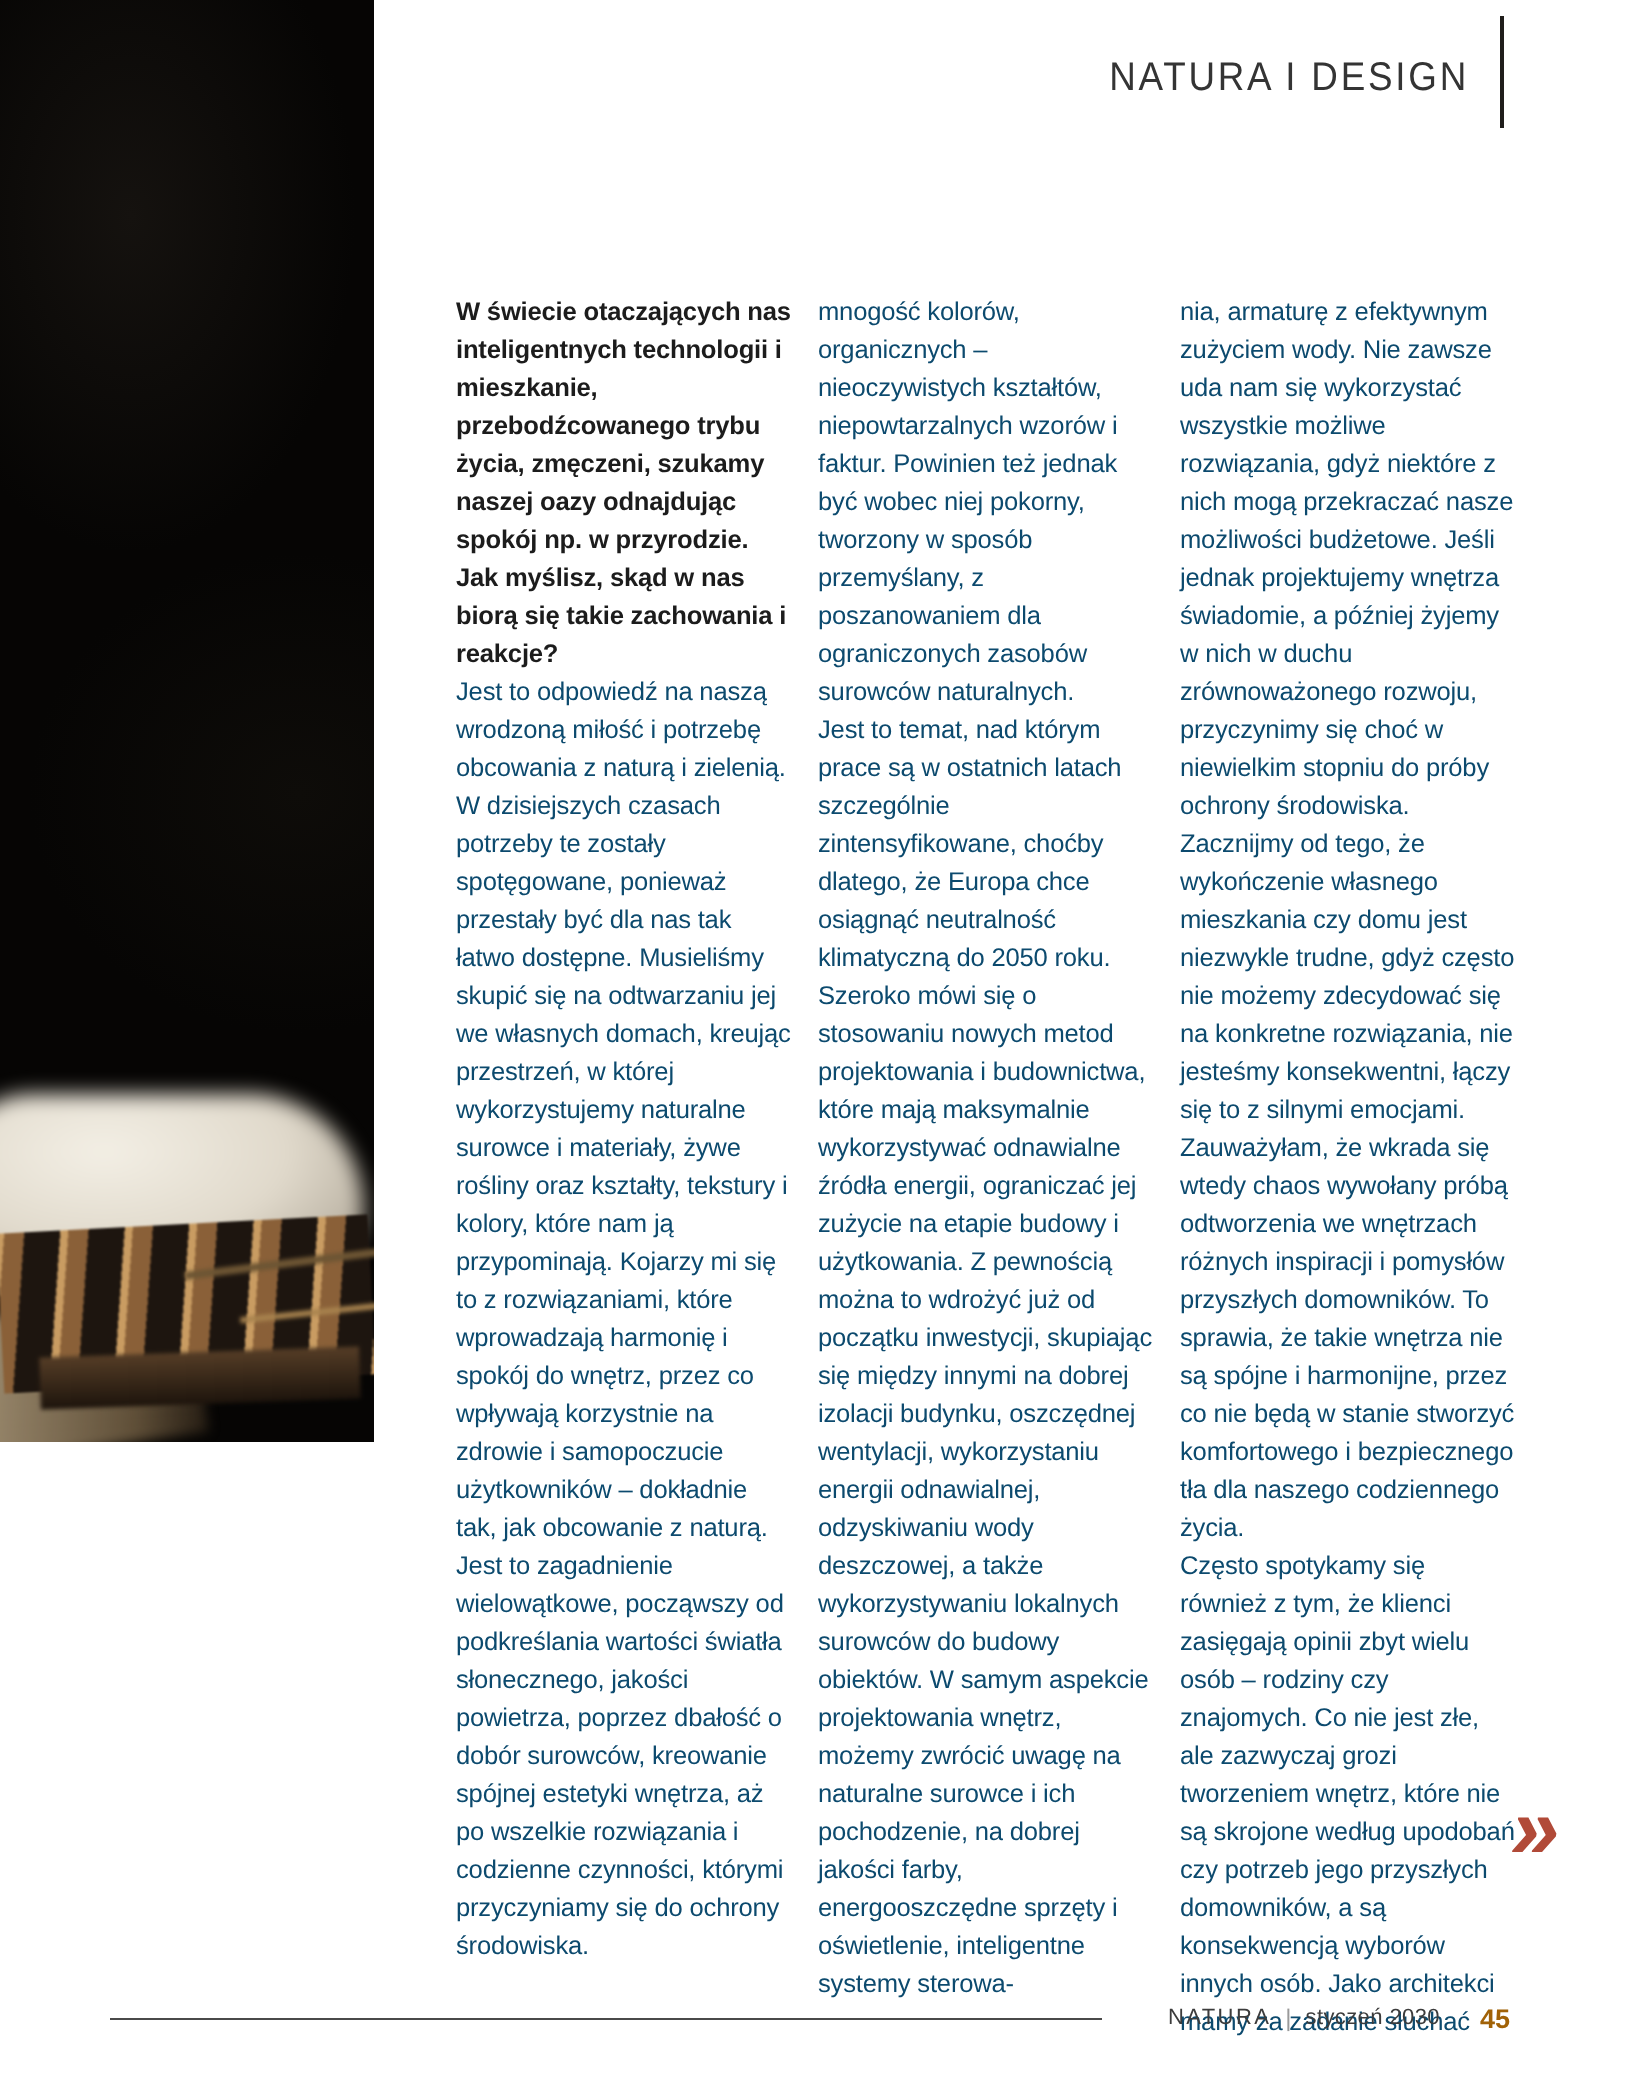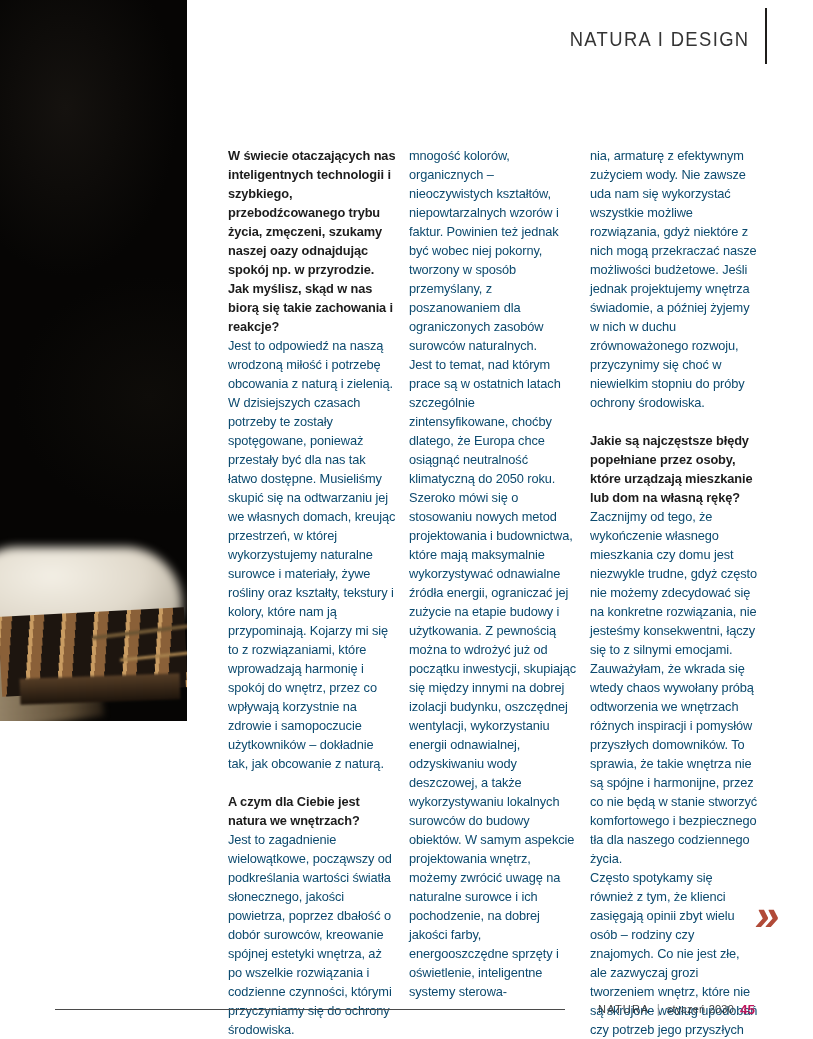--- a/index.html
+++ b/index.html
@@ -33,21 +33,21 @@
     background:linear-gradient(#553d26,#1d140c);transform:rotate(-2deg);filter:blur(1px);
   }
   .surface{
     position:absolute;left:-12px;top:652px;width:112px;height:72px;
     background:linear-gradient(100deg,#bca887 0%,#6f5c41 70%,#2a2015 100%);
     filter:blur(3px);opacity:.85;transform:rotate(-8deg);
   }
   .stick{position:absolute;left:92px;top:630px;width:98px;height:4px;background:#6d5533;transform:rotate(-7deg);filter:blur(1px);}
   .stick2{position:absolute;left:120px;top:655px;width:70px;height:3px;background:#a8834e;transform:rotate(-6deg);filter:blur(1px);}
   
-  .header{position:absolute;top:8px;left:0;right:46px;height:56px;}
+  .header{position:absolute;top:8px;left:0;right:61px;height:56px;}
   .header-title{
     position:absolute;right:18px;top:20px;margin:0;
     font-size:20px;font-weight:400;letter-spacing:1.5px;color:#343434;
     transform:scaleX(.92);transform-origin:right center;white-space:nowrap;
   }
   .header-rule{position:absolute;right:0;top:0;width:2px;height:56px;background:#1f1d1b;}
   
   .columns{
     position:absolute;left:228px;top:146px;width:531px;
     display:flex;gap:13px;
@@ -67,54 +67,52 @@
   }
   
   .footer{
     position:absolute;left:55px;right:58px;top:1000px;height:18px;
     display:flex;align-items:center;font-size:11px;color:#3c3c3c;
   }
   .footer-rule{flex:1;height:1px;background:#4a4a4a;margin-right:33px;}
   .footer .mag{letter-spacing:1.2px;}
   .footer .sep{color:#9a9a9a;margin:0 7px;font-size:12px;}
   .footer .issue{letter-spacing:.2px;}
-  .footer .pageno{margin-left:6px;font-size:13.5px;font-weight:bold;color:#be185d;}
+  .footer .pageno{margin-left:20px;font-size:13.5px;font-weight:bold;color:#a16207;}
 </style>
 </head>
 <body>
 
 <div class="photo">
   <div class="pillow"></div>
   <div class="surface"></div>
   <div class="rack"></div>
   <div class="rack-base"></div>
   <div class="stick"></div>
   <div class="stick2"></div>
 </div>
 
 <div class="header">
   <h1 class="header-title">NATURA I DESIGN</h1>
   <div class="header-rule"></div>
 </div>
 
 <div class="columns">
   <div class="col">
-    <p class="q">W świecie otaczających nas inteligentnych technologii i szybkiego, przebodźcowanego trybu życia, zmęczeni, szukamy naszej oazy odnajdując spokój np. w przyrodzie. Jak myślisz, skąd w nas biorą się takie zachowania i reakcje?</p>
+    <p class="q">W świecie otaczających nas inteligentnych technologii i mieszkanie, przebodźcowanego trybu życia, zmęczeni, szukamy naszej oazy odnajdując spokój np. w przyrodzie. Jak myślisz, skąd w nas biorą się takie zachowania i reakcje?</p>
     <p class="a">Jest to odpowiedź na naszą wrodzoną miłość i potrzebę obcowania z naturą i zielenią. W dzisiejszych czasach potrzeby te zostały spotęgowane, ponieważ przestały być dla nas tak łatwo dostępne. Musieliśmy skupić się na odtwarzaniu jej we własnych domach, kreując przestrzeń, w której wykorzystujemy naturalne surowce i materiały, żywe rośliny oraz kształty, tekstury i kolory, które nam ją przypominają. Kojarzy mi się to z rozwiązaniami, które wprowadzają harmonię i spokój do wnętrz, przez co wpływają korzystnie na zdrowie i samopoczucie użytkowników – dokładnie tak, jak obcowanie z naturą.</p>
-    <p class="q">A czym dla Ciebie jest natura we wnętrzach?</p>
     <p class="a">Jest to zagadnienie wielowątkowe, począwszy od podkreślania wartości światła słonecznego, jakości powietrza, poprzez dbałość o dobór surowców, kreowanie spójnej estetyki wnętrza, aż po wszelkie rozwiązania i codzienne czynności, którymi przyczyniamy się do ochrony środowiska.</p>
 
   </div>
   <div class="col">
     <p class="a">mnogość kolorów, organicznych – nieoczywistych kształtów, niepowtarzalnych wzorów i faktur. Powinien też jednak być wobec niej pokorny, tworzony w sposób przemyślany, z poszanowaniem dla ograniczonych zasobów surowców naturalnych.</p>
     <p class="a">Jest to temat, nad którym prace są w ostatnich latach szczególnie zintensyfikowane, choćby dlatego, że Europa chce osiągnąć neutralność klimatyczną do 2050 roku. Szeroko mówi się o stosowaniu nowych metod projektowania i budownictwa, które mają maksymalnie wykorzystywać odnawialne źródła energii, ograniczać jej zużycie na etapie budowy i użytkowania. Z pewnością można to wdrożyć już od początku inwestycji, skupiając się między innymi na dobrej izolacji budynku, oszczędnej wentylacji, wykorzystaniu energii odnawialnej, odzyskiwaniu wody deszczowej, a także wykorzystywaniu lokalnych surowców do budowy obiektów. W samym aspekcie projektowania wnętrz, możemy zwrócić uwagę na naturalne surowce i ich pochodzenie, na dobrej jakości farby, energooszczędne sprzęty i oświetlenie, inteligentne systemy sterowa-</p>
   </div>
   <div class="col">
     <p class="a">nia, armaturę z efektywnym zużyciem wody. Nie zawsze uda nam się wykorzystać wszystkie możliwe rozwiązania, gdyż niektóre z nich mogą przekraczać nasze możliwości budżetowe. Jeśli jednak projektujemy wnętrza świadomie, a później żyjemy w nich w duchu zrównoważonego rozwoju, przyczynimy się choć w niewielkim stopniu do próby ochrony środowiska.</p>
-    <p class="q">Jakie są najczęstsze błędy popełniane przez osoby, które urządzają mieszkanie lub dom na własną rękę?</p>
     <p class="a">Zacznijmy od tego, że wykończenie własnego mieszkania czy domu jest niezwykle trudne, gdyż często nie możemy zdecydować się na konkretne rozwiązania, nie jesteśmy konsekwentni, łączy się to z silnymi emocjami. Zauważyłam, że wkrada się wtedy chaos wywołany próbą odtworzenia we wnętrzach różnych inspiracji i pomysłów przyszłych domowników. To sprawia, że takie wnętrza nie są spójne i harmonijne, przez co nie będą w stanie stworzyć komfortowego i bezpiecznego tła dla naszego codziennego życia.</p>
     <p class="a">Często spotykamy się również z tym, że klienci zasięgają opinii zbyt wielu osób – rodziny czy znajomych. Co nie jest złe, ale zazwyczaj grozi tworzeniem wnętrz, które nie są skrojone według upodobań czy potrzeb jego przyszłych domowników, a są konsekwencją wyborów innych osób. Jako architekci mamy za zadanie słuchać</p>
   </div>
 </div>
 
 <div class="chev">»</div>
 
 <div class="footer">
   <div class="footer-rule"></div>
   <span class="mag">NATURA</span>

